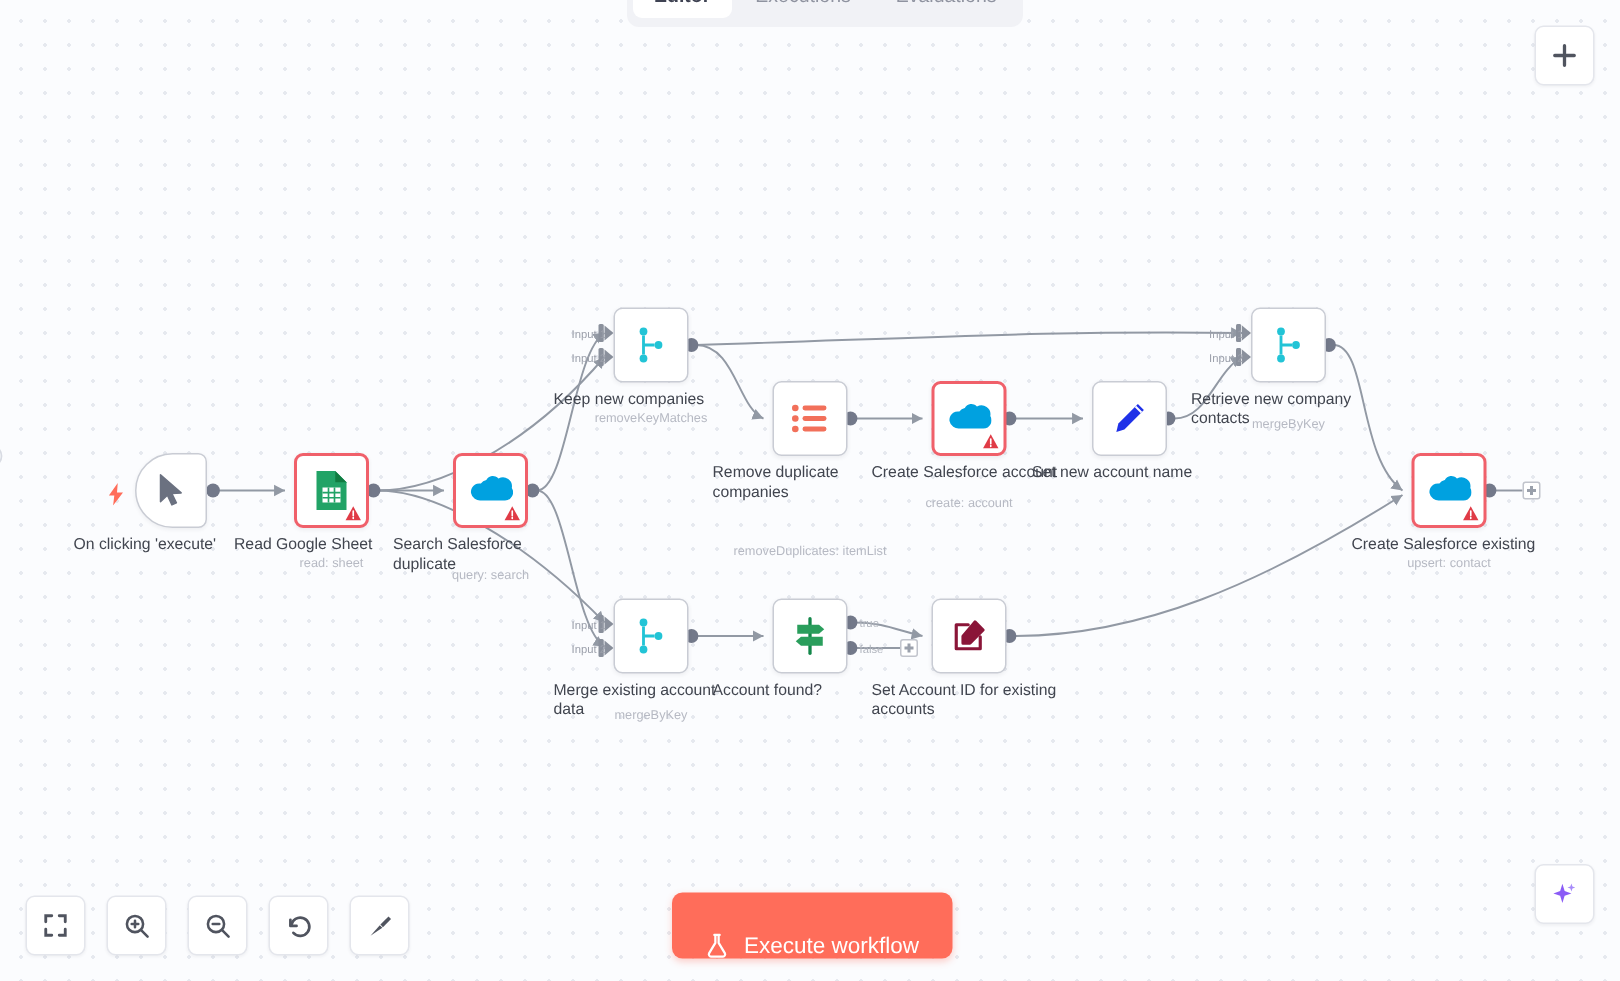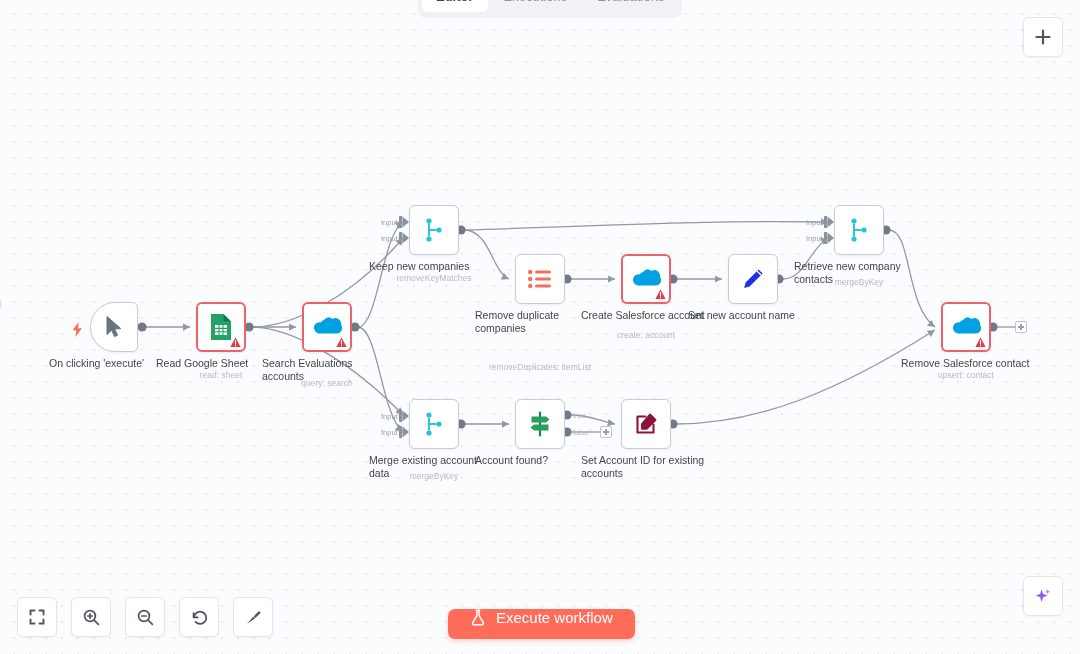--- a/index.html
+++ b/index.html
@@ -45,24 +45,24 @@
   #addnode-btn { right: 17px; top: 17px; }
   #ai-btn { right: 17px; bottom: 38px; }
 
   
   #toolbar { position: absolute; left: 17px; bottom: 17px; display: flex; gap: 14px; z-index: 25; }
   #toolbar .sqbtn { position: static; }
 
   
   #execute-btn {
     position: absolute; left: 448px; bottom: 15px;
-    height: 30px; padding: 0 22px;
+    height: 44px; padding: 0 22px;
     background: #ff6d5a; color: #fff;
     border: none; border-radius: 7px;
-    display: flex; align-items: flex-start; gap: 10px;
+    display: flex; align-items: flex-end; gap: 10px;
     font-size: 15px; font-family: "Liberation Sans", sans-serif;
     cursor: pointer; z-index: 25;
     box-shadow: 0 2px 5px rgba(255,109,90,.30);
   }
 
   
   #edges { position: absolute; inset: 0; z-index: 5; pointer-events: none; }
 
   
   .node { position: absolute; z-index: 10; }
@@ -293,21 +293,21 @@
   <div class="node" style="left:302px; top:302px;">
     <div class="nbox err">
       <svg width="30" height="22" viewBox="0 0 30 22">
         <path d="M12.2 4.0 A5.0 5.0 0 0 1 20.3 3.0 A6.0 6.0 0 0 1 29.2 9.3 A5.4 5.4 0 0 1 24.6 17.6 H9.0 A6.2 6.2 0 0 1 2.0 12.6 A5.6 5.6 0 0 1 8.6 6.4 A5.3 5.3 0 0 1 12.2 4.0 Z" fill="#00a1e0"></path>
       </svg>
       <svg class="warn" viewBox="0 0 12 12">
         <path d="M6 0.6 L11.6 10.8 H0.4 Z" fill="#e03b46"></path>
         <path d="M6 4 V7.4 M6 8.8 V9.4" stroke="#fff" stroke-width="1.2" stroke-linecap="round"></path>
       </svg>
     </div>
-    <div class="nlabel">Search Evaluations accounts</div>
+    <div class="nlabel">Search Salesforce duplicate</div>
     <div class="nsub" style="top:76px;text-align:center;">query: search</div>
   </div>
 
   <div class="node" style="left:409px; top:205px;">
     <div class="nbox">
       <svg width="22" height="26" viewBox="0 0 22 26" fill="none" stroke="#22c4d6" stroke-width="1.9">
         <circle cx="6" cy="4" r="2.6" fill="#22c4d6" stroke="none"></circle>
         <circle cx="16" cy="13" r="2.6" fill="#22c4d6" stroke="none"></circle>
         <circle cx="6" cy="22" r="2.6" fill="#22c4d6" stroke="none"></circle>
         <path d="M6 6.6 V19.4"></path>
@@ -378,21 +378,21 @@
   <div class="node" style="left:941px; top:302px;">
     <div class="nbox err">
       <svg width="30" height="22" viewBox="0 0 30 22">
         <path d="M12.2 4.0 A5.0 5.0 0 0 1 20.3 3.0 A6.0 6.0 0 0 1 29.2 9.3 A5.4 5.4 0 0 1 24.6 17.6 H9.0 A6.2 6.2 0 0 1 2.0 12.6 A5.6 5.6 0 0 1 8.6 6.4 A5.3 5.3 0 0 1 12.2 4.0 Z" fill="#00a1e0"></path>
       </svg>
       <svg class="warn" viewBox="0 0 12 12">
         <path d="M6 0.6 L11.6 10.8 H0.4 Z" fill="#e03b46"></path>
         <path d="M6 4 V7.4 M6 8.8 V9.4" stroke="#fff" stroke-width="1.2" stroke-linecap="round"></path>
       </svg>
     </div>
-    <div class="nlabel">Remove Salesforce contact</div>
+    <div class="nlabel">Create Salesforce existing</div>
     <div class="nsub" style="top:68px;">upsert: contact</div>
   </div>
   <div class="plusport" style="left:1015px; top:321px;"></div>
 
   <div class="node" style="left:409px; top:399px;">
     <div class="nbox">
       <svg width="22" height="26" viewBox="0 0 22 26" fill="none" stroke="#22c4d6" stroke-width="1.9">
         <circle cx="6" cy="4" r="2.6" fill="#22c4d6" stroke="none"></circle>
         <circle cx="16" cy="13" r="2.6" fill="#22c4d6" stroke="none"></circle>
         <circle cx="6" cy="22" r="2.6" fill="#22c4d6" stroke="none"></circle>

